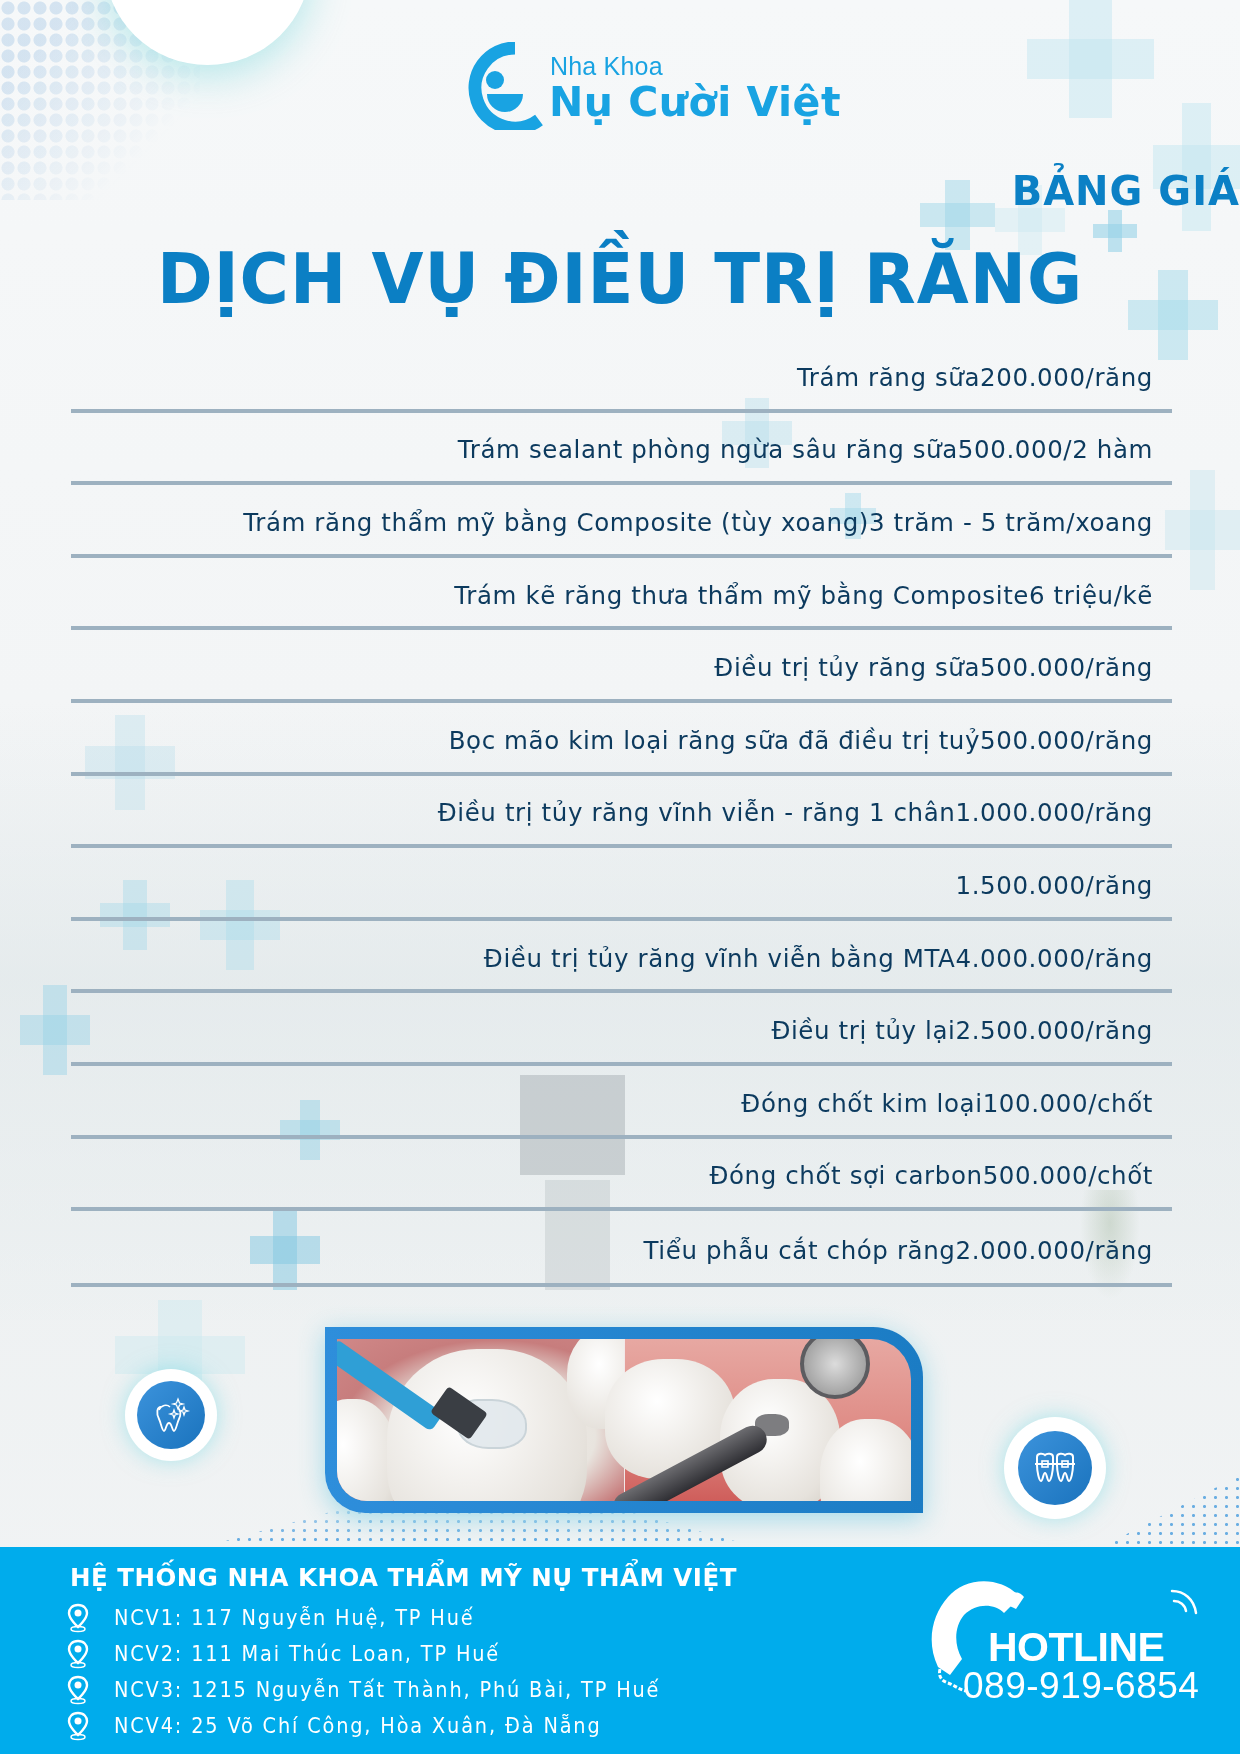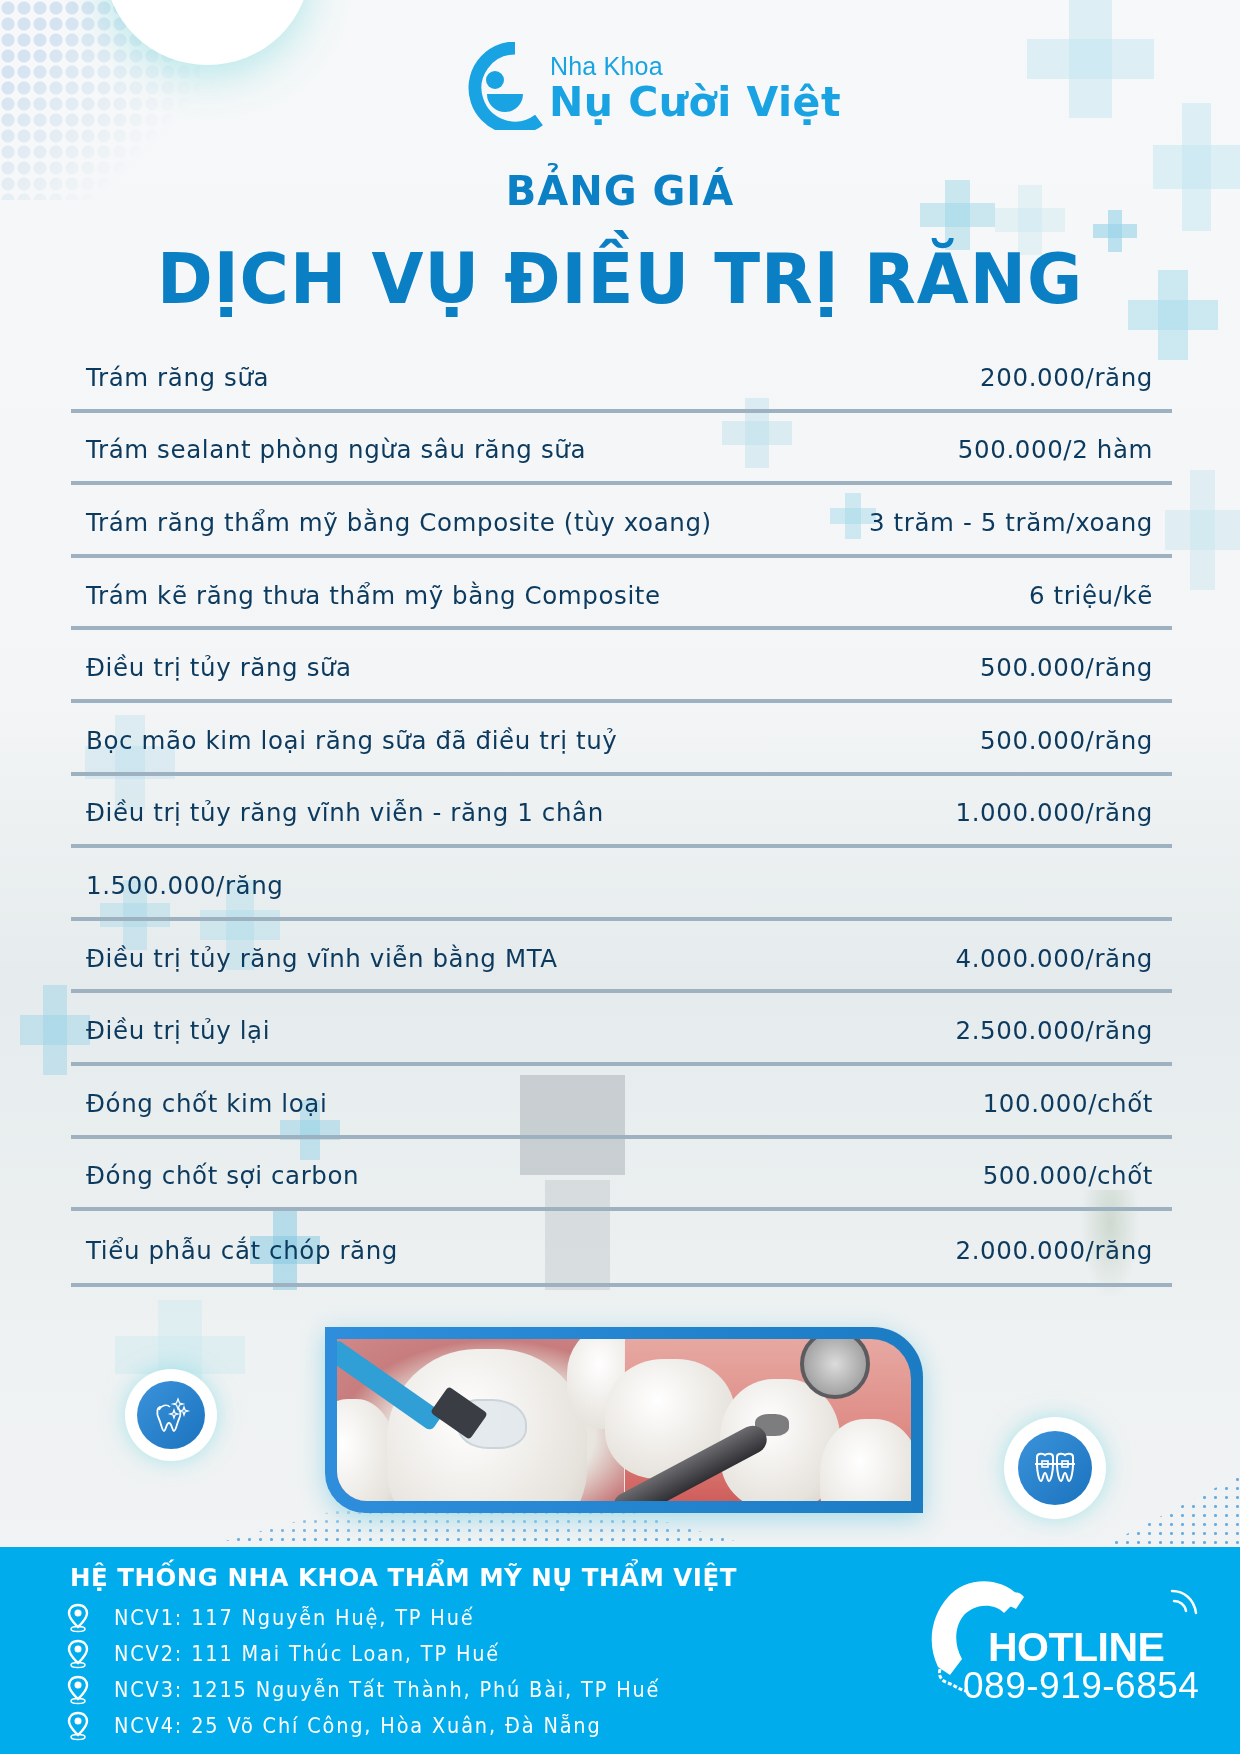--- a/index.html
+++ b/index.html
@@ -48,35 +48,35 @@
     font-family: "Liberation Sans", sans-serif; font-size: 25px; color: #19a3e2; letter-spacing: 0.2px;
   }
   .logo-line2 {
     position: absolute; left: 94px; top: 38px;
     font-family: "DejaVu Sans", sans-serif; font-size: 41px; color: #19a3e2; font-weight: bold; letter-spacing: 0.5px;
     white-space: nowrap;
   }
 
   
   .subtitle {
-    left: 0; width: 1240px; top: 168px; text-align: center;
+    left: 0; width: 1240px; top: 168px; text-align: right;
     font-family: "DejaVu Sans", sans-serif; font-weight: bold; font-size: 40px; color: #0b80c5; letter-spacing: 1px;
   }
   .title {
     left: 0; width: 1240px; top: 238px; text-align: center;
     font-family: "DejaVu Sans", sans-serif; font-weight: bold; font-size: 70px; color: #0b7fc4;
     letter-spacing: 1px; transform: scaleX(0.96);
   }
 
   
   .price-table { left: 71px; top: 340px; width: 1101px; }
   .price-row {
     position: relative; height: 72.6px;
     border-bottom: 4px solid #9db1c0;
-    display: flex; align-items: center; justify-content: space-between;
+    display: flex; align-items: center; justify-content: flex-end;
     padding: 0 19px 0 15px;
   }
   .price-row .svc, .price-row .price {
     font-family: "DejaVu Sans", sans-serif; font-size: 24.5px; color: #0c3a5e; font-weight: 500;
     letter-spacing: 0.6px; padding-top: 6px; white-space: nowrap;
   }
 
   
   .photo-frame {
     left: 325px; top: 1327px; width: 598px; height: 186px;

